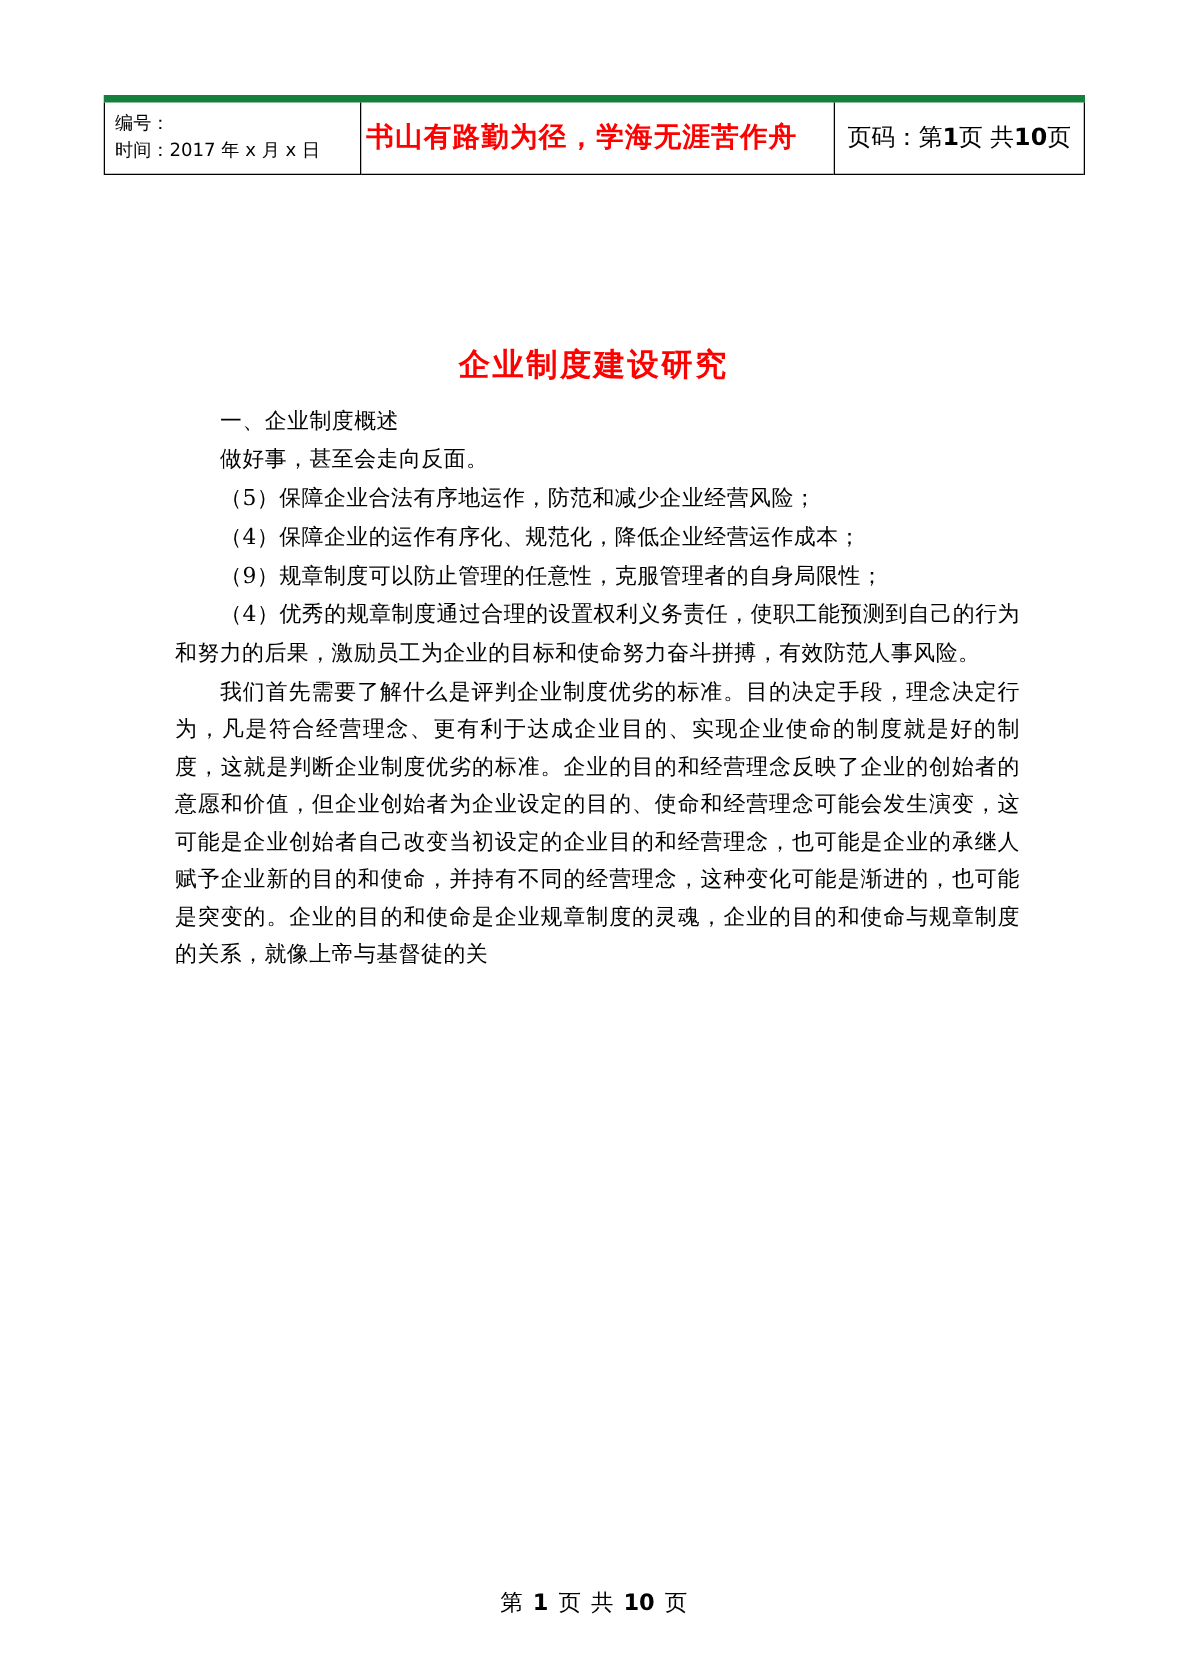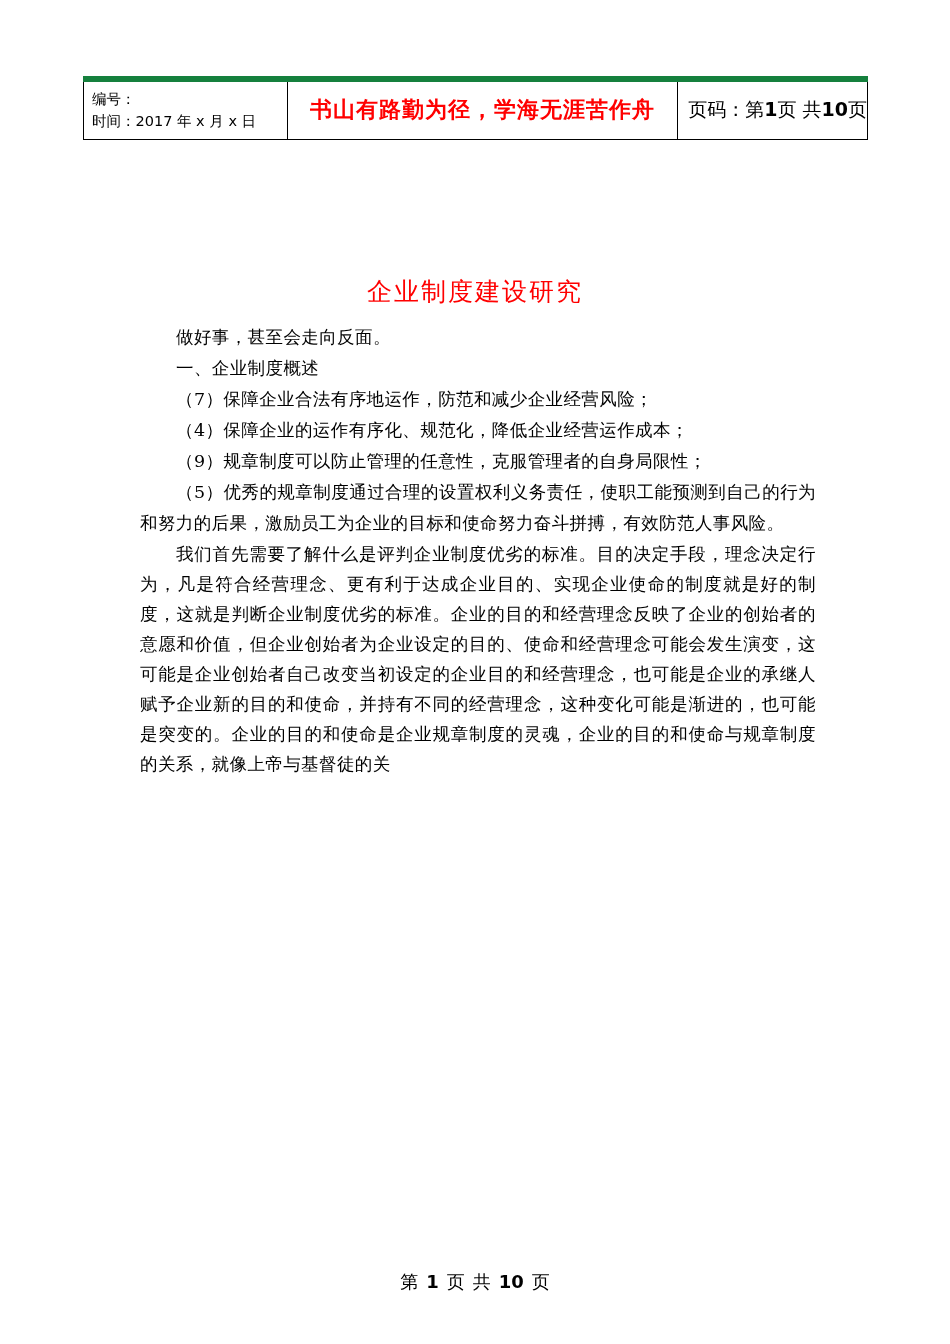--- a/index.html
+++ b/index.html
@@ -44,46 +44,46 @@
     width: 196px;
     padding: 6px 0 6px 8px !important;
     font-size: 14.5px;
     line-height: 1.55;
     color: #000;
     font-family: "DejaVu Sans", "Liberation Sans", sans-serif;
   }
   .hdr-left div { white-space: nowrap; }
   .hdr-center {
     width: 370px;
-    text-align: center;
+    text-align: left;
     color: #ff0000;
     font-size: 22px;
     font-weight: bold;
     letter-spacing: 1px;
     font-family: "DejaVu Serif", "Liberation Serif", serif;
-    padding: 8px 16px !important;
+    padding: 8px 4px !important;
   }
   .hdr-right {
     text-align: left;
     padding-left: 10px !important;
     font-size: 19px;
     white-space: nowrap;
   }
   .hdr-right .pgnum { font-weight: bold; }
 
   
   .doc-title {
     position: absolute;
     left: 0;
     top: 275px;
     width: 950px;
     text-align: center;
     color: #ff0000;
     font-size: 25px;
-    font-weight: normal;
+    font-weight: bold;
     letter-spacing: 2px;
     font-family: "DejaVu Sans", "Liberation Sans", sans-serif;
   }
 
   
   .body-wrap {
     position: absolute;
     left: 140px;
     top: 322px;
     width: 676px;
@@ -130,26 +130,26 @@
         <span>页码：</span><span>第</span><span class="pgnum">1</span><span>页</span>
         <span>共</span><span class="pgnum">10</span><span>页</span>
       </td>
     </tr>
   </tbody>
     </table>
 
   <div class="doc-title">企业制度建设研究</div>
 
   <div class="body-wrap">
+    <p class="indent-1">一、企业制度概述</p>
     <p class="indent-1">做好事，甚至会走向反面。</p>
-    <p class="indent-1">一、企业制度概述</p>
-    <p class="indent-2">（7）保障企业合法有序地运作，防范和减少企业经营风险；</p>
+    <p class="indent-2">（5）保障企业合法有序地运作，防范和减少企业经营风险；</p>
     <p class="indent-2">（4）保障企业的运作有序化、规范化，降低企业经营运作成本；</p>
     <p class="indent-2">（9）规章制度可以防止管理的任意性，克服管理者的自身局限性；</p>
-    <p class="indent-2">（5）优秀的规章制度通过合理的设置权利义务责任，使职工能预测到自己的行为和努力的后果，激励员工为企业的目标和使命努力奋斗拼搏，有效防范人事风险。</p>
+    <p class="indent-2">（4）优秀的规章制度通过合理的设置权利义务责任，使职工能预测到自己的行为和努力的后果，激励员工为企业的目标和使命努力奋斗拼搏，有效防范人事风险。</p>
     <p class="indent-1">我们首先需要了解什么是评判企业制度优劣的标准。目的决定手段，理念决定行为，凡是符合经营理念、更有利于达成企业目的、实现企业使命的制度就是好的制度，这就是判断企业制度优劣的标准。企业的目的和经营理念反映了企业的创始者的意愿和价值，但企业创始者为企业设定的目的、使命和经营理念可能会发生演变，这可能是企业创始者自己改变当初设定的企业目的和经营理念，也可能是企业的承继人赋予企业新的目的和使命，并持有不同的经营理念，这种变化可能是渐进的，也可能是突变的。企业的目的和使命是企业规章制度的灵魂，企业的目的和使命与规章制度的关系，就像上帝与基督徒的关</p>
   </div>
 
   <div class="footer">
     <span>第</span><span class="sp"></span><span class="num">1</span><span class="sp"></span><span>页</span><span class="sp"></span><span>共</span><span class="sp"></span><span class="num">10</span><span class="sp"></span><span>页</span>
   </div>
 
 </div>
 
 </body></html>

